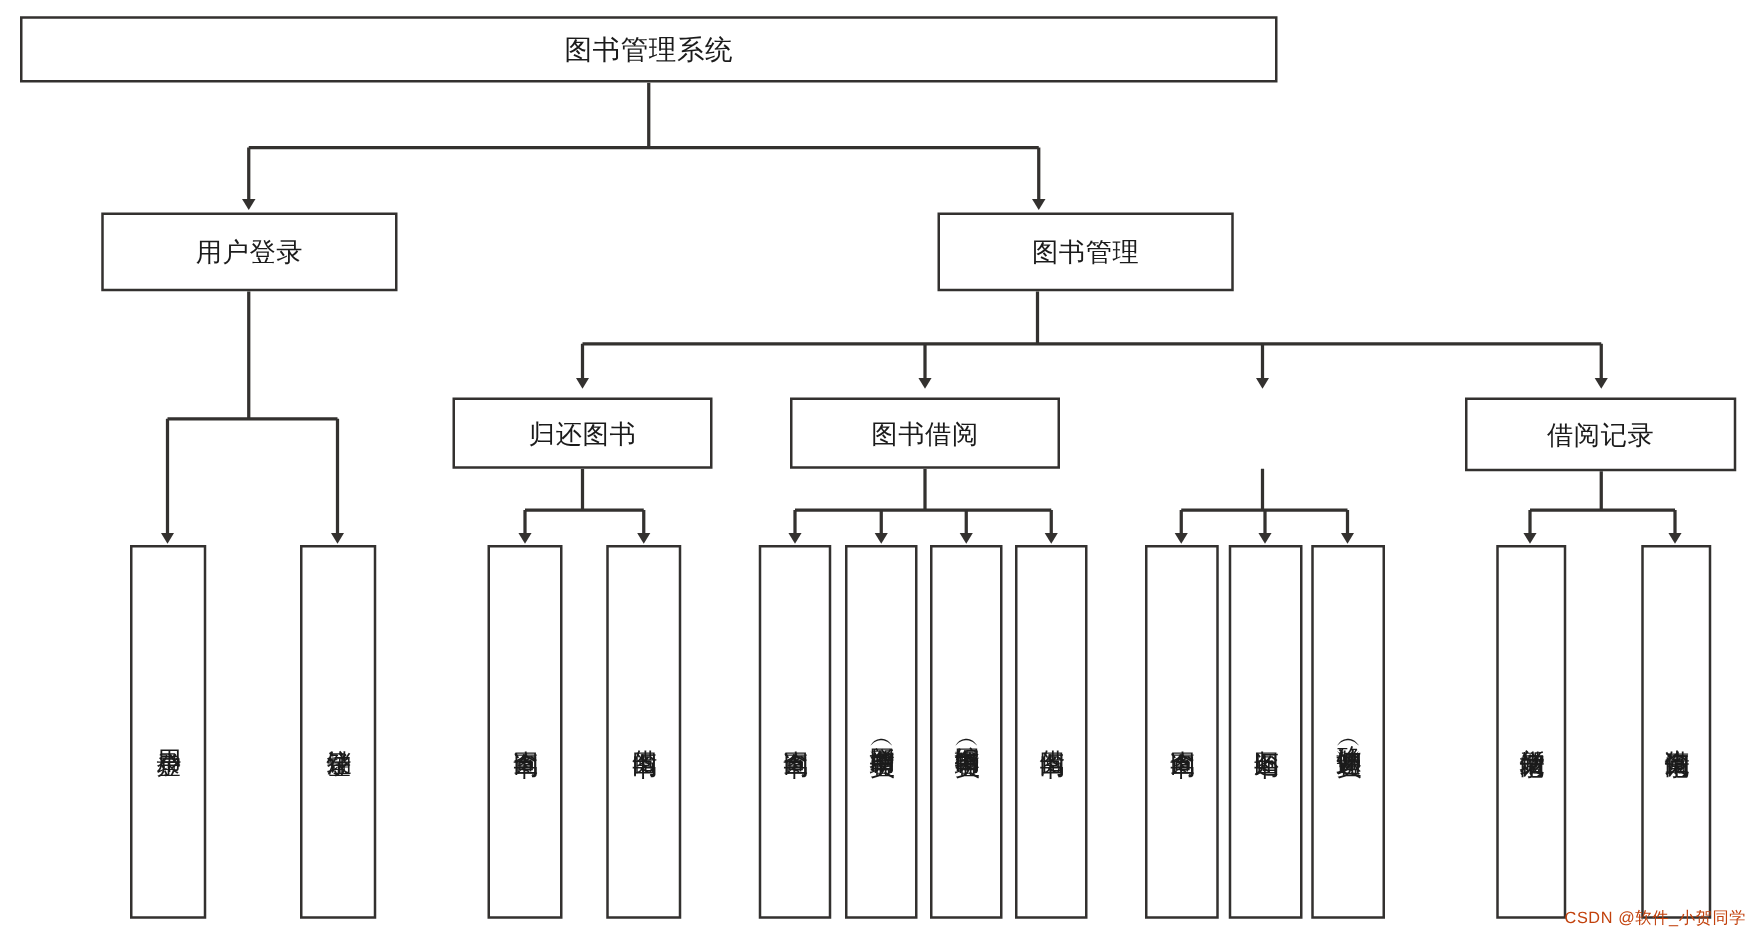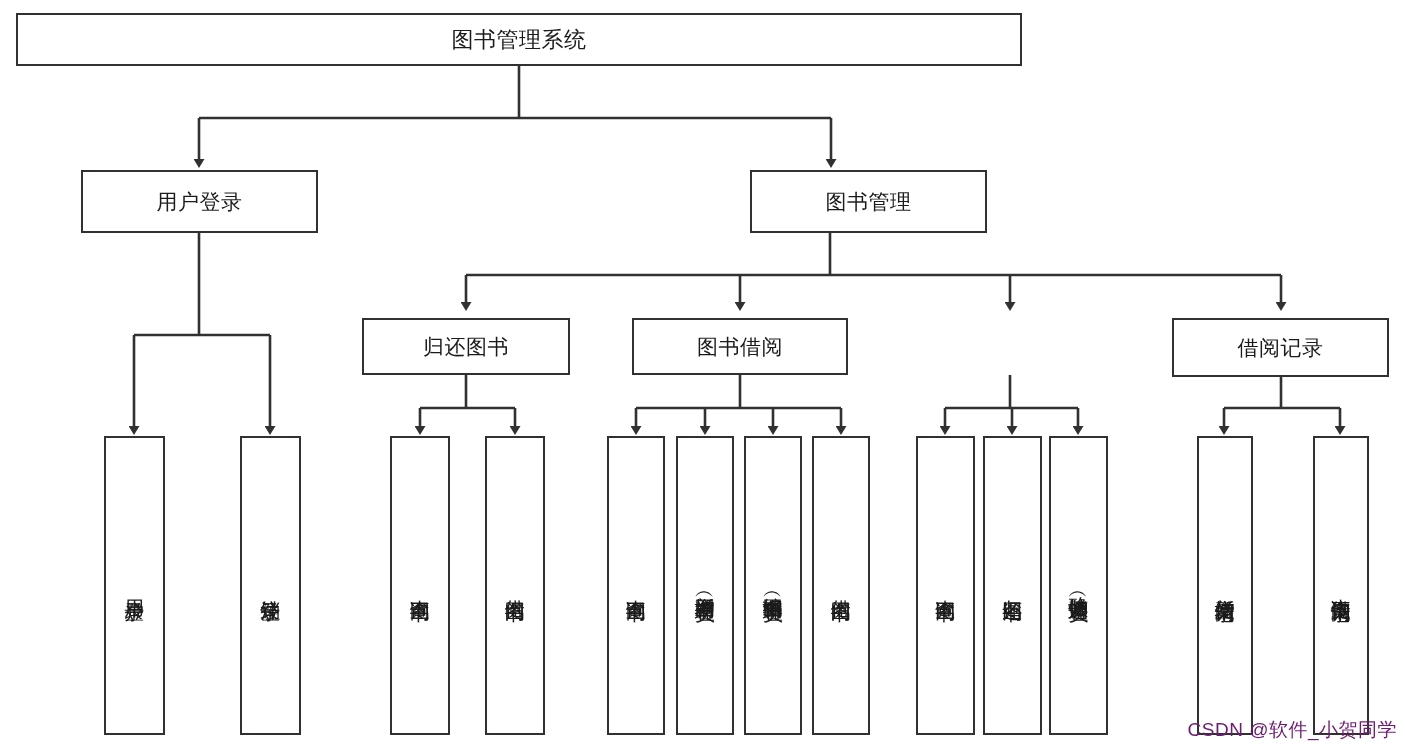--- a/index.html
+++ b/index.html
@@ -55,22 +55,22 @@
     left: 0;
     top: 0;
     width: 1405px;
     height: 747px;
     pointer-events: none;
   }
   .watermark {
     position: absolute;
     right: 8px;
     bottom: 4px;
-    font-size: 19px;
-    color: #701a75;
+    font-size: 13px;
+    color: #c2410c;
     letter-spacing: 0.5px;
     white-space: nowrap;
   }
 </style>
 </head>
 <body>
 
 <div id="canvas">
 
   <svg class="links" viewBox="0 0 1405 747">

